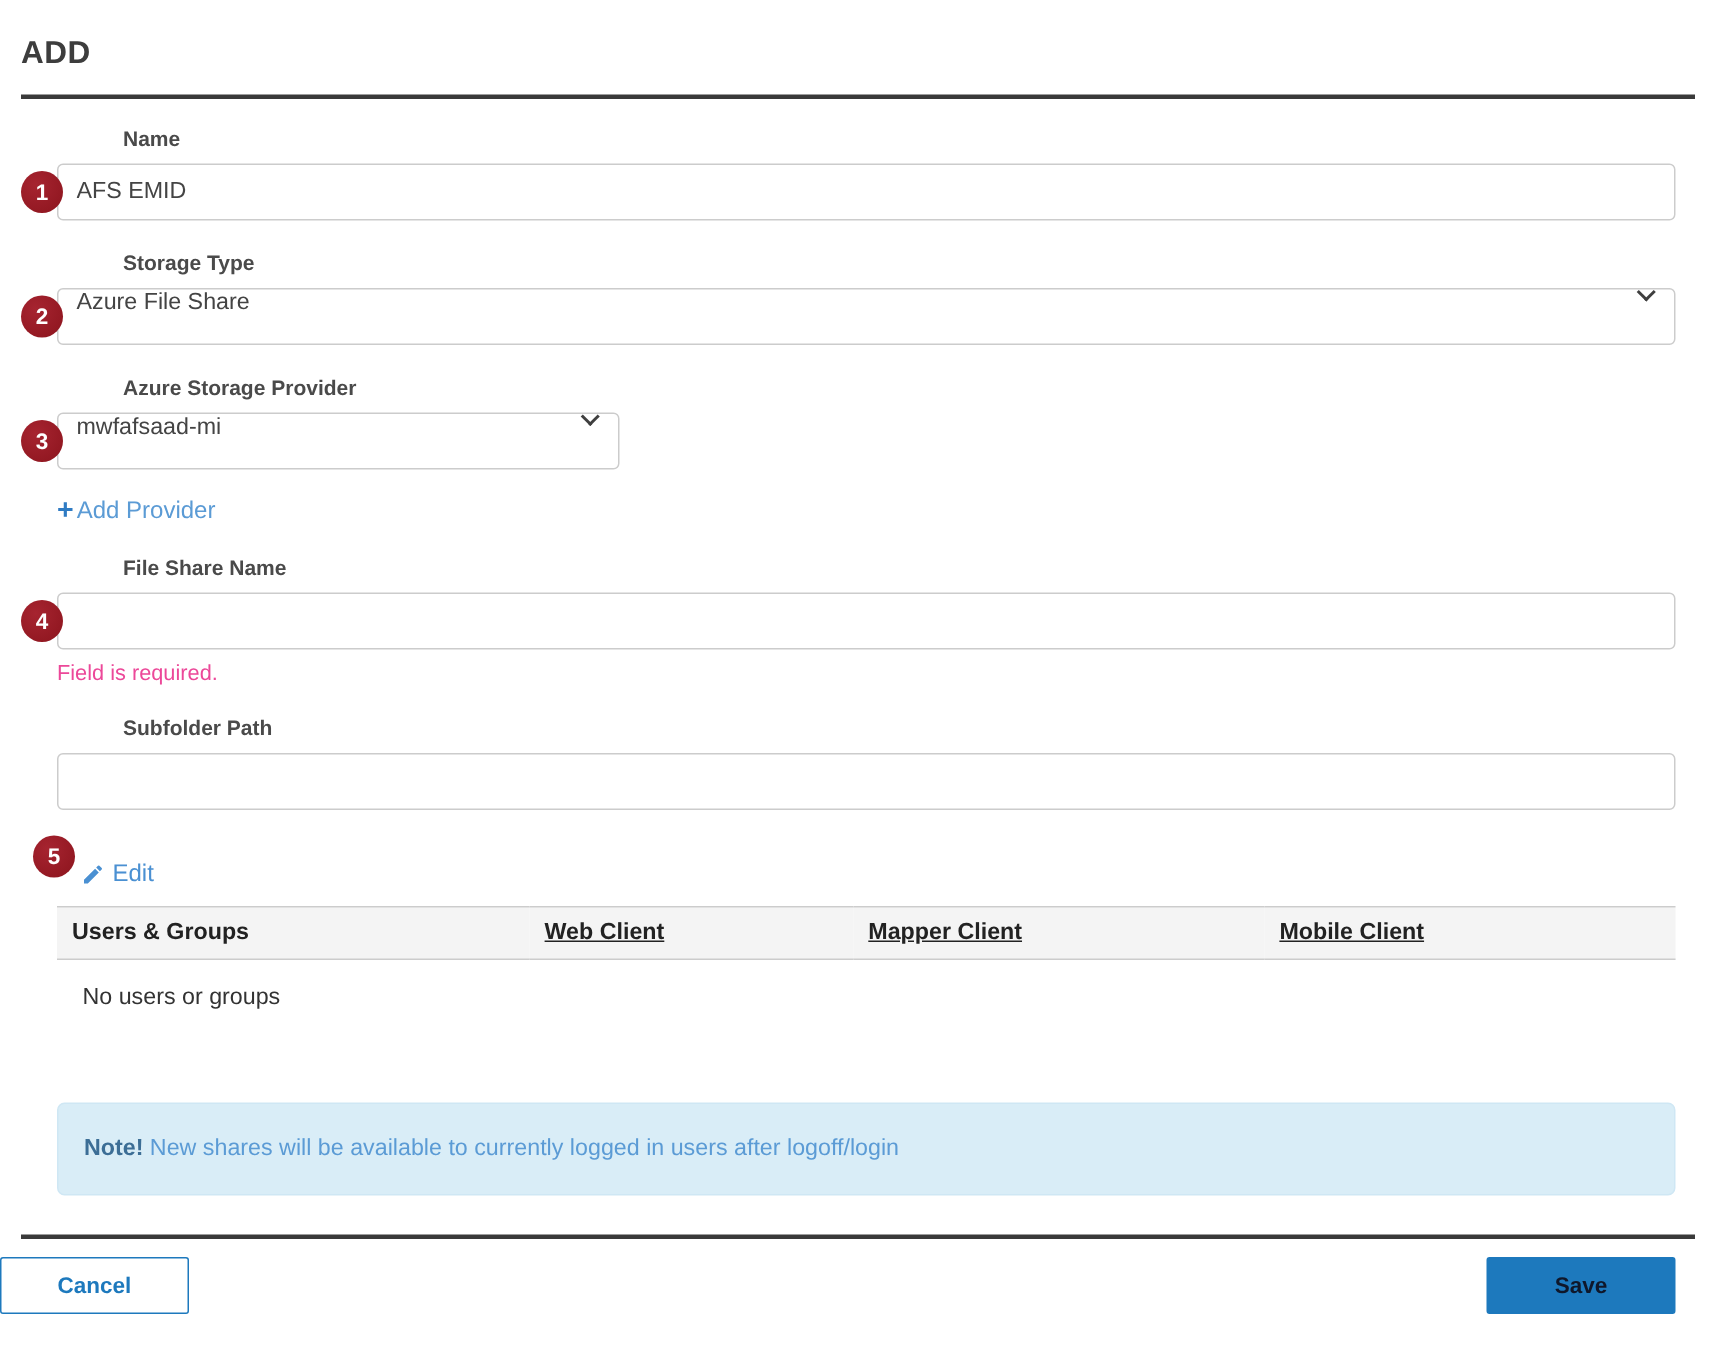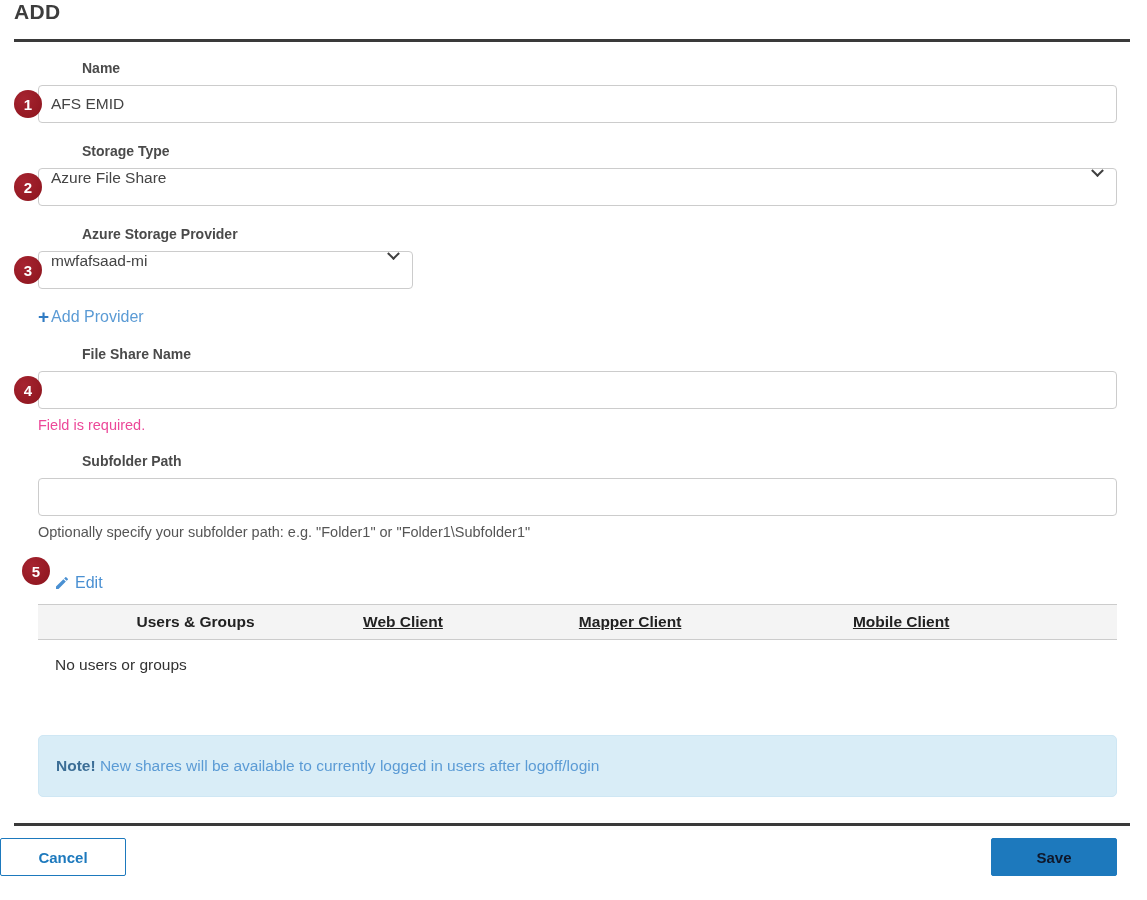--- a/index.html
+++ b/index.html
@@ -2,21 +2,21 @@
 <html><head>
 <meta charset="utf-8">
 <style>
   * { box-sizing: border-box; }
   html, body { margin: 0; padding: 0; background: #fff; }
   body {
     font-family: "Liberation Sans", sans-serif;
     width: 1147px;
     color: #444;
   }
-  .page { }
+  .page { padding-top: 24px; }
 
   .page-title {
     margin: 0 0 0 14px;
     font-size: 21px;
     font-weight: bold;
     color: #3d3d3d;
     letter-spacing: 0.3px;
   }
   .divider {
     border: none;
@@ -146,21 +146,21 @@
     background: #f4f4f4;
     border-top: 1px solid #ccc;
     border-bottom: 1px solid #ccc;
   }
   .users-table th {
     text-align: left;
     font-weight: bold;
     color: #222;
     padding: 8px 10px;
   }
-  .users-table th.c1 { width: 29.2%; text-align: center; }
+  .users-table th.c1 { width: 29.2%; }
   .users-table th.c2 { width: 20.0%; }
   .users-table th.c3 { width: 25.4%; }
   .users-table th.c4 { width: 25.4%; }
   .users-table th .th-link { text-decoration: underline; cursor: pointer; }
   .users-table td {
     padding: 16px 10px 10px 17px;
     color: #333;
   }
 
   .note-box {
@@ -249,21 +249,20 @@
     <div class="input-wrap">
       <span class="badge">4</span>
       <input class="text-input" type="text" value="" style="">
     </div>
     <div class="error-text">Field is required.</div>
 
     <div class="field-label">Subfolder Path</div>
     <div class="input-wrap">
       <input class="text-input" type="text" value="" style="">
     </div>
-    <div class="help-text">Optionally specify your subfolder path: e.g. "Folder1" or "Folder1\Subfolder1"</div>
 
     <div class="edit-row">
       <span class="badge badge-floating">5</span>
       <span class="pencil-icon">
         <svg viewBox="0 0 24 24" width="16" height="16" fill="#4a90d2" aria-hidden="true">
           <path d="M3 17.2V21h3.8L17.8 9.9l-3.7-3.7L3 17.2zM20.7 7a1 1 0 0 0 0-1.4l-2.3-2.3a1 1 0 0 0-1.4 0l-1.8 1.8 3.7 3.7L20.7 7z"></path>
         </svg>
       </span>
       <span class="edit-link-text">Edit</span>
     </div>

